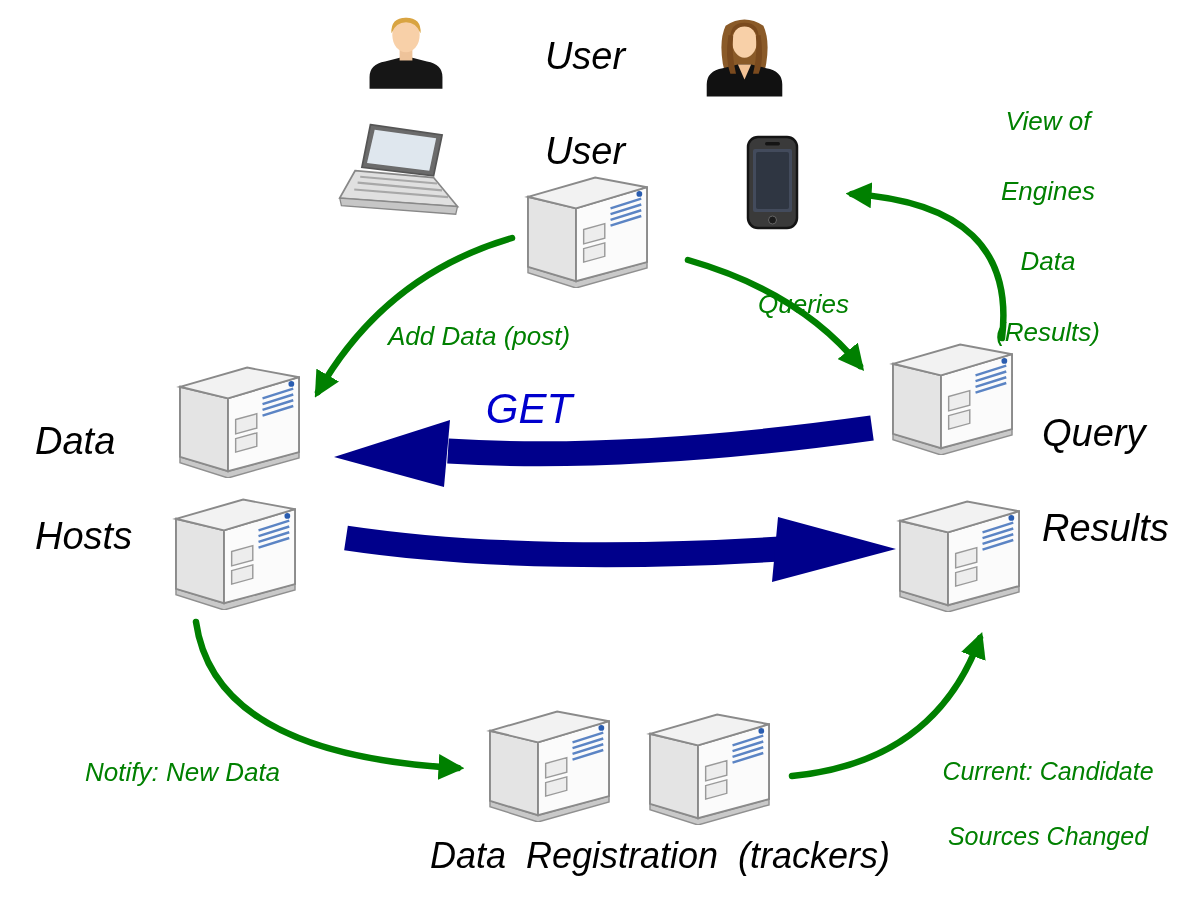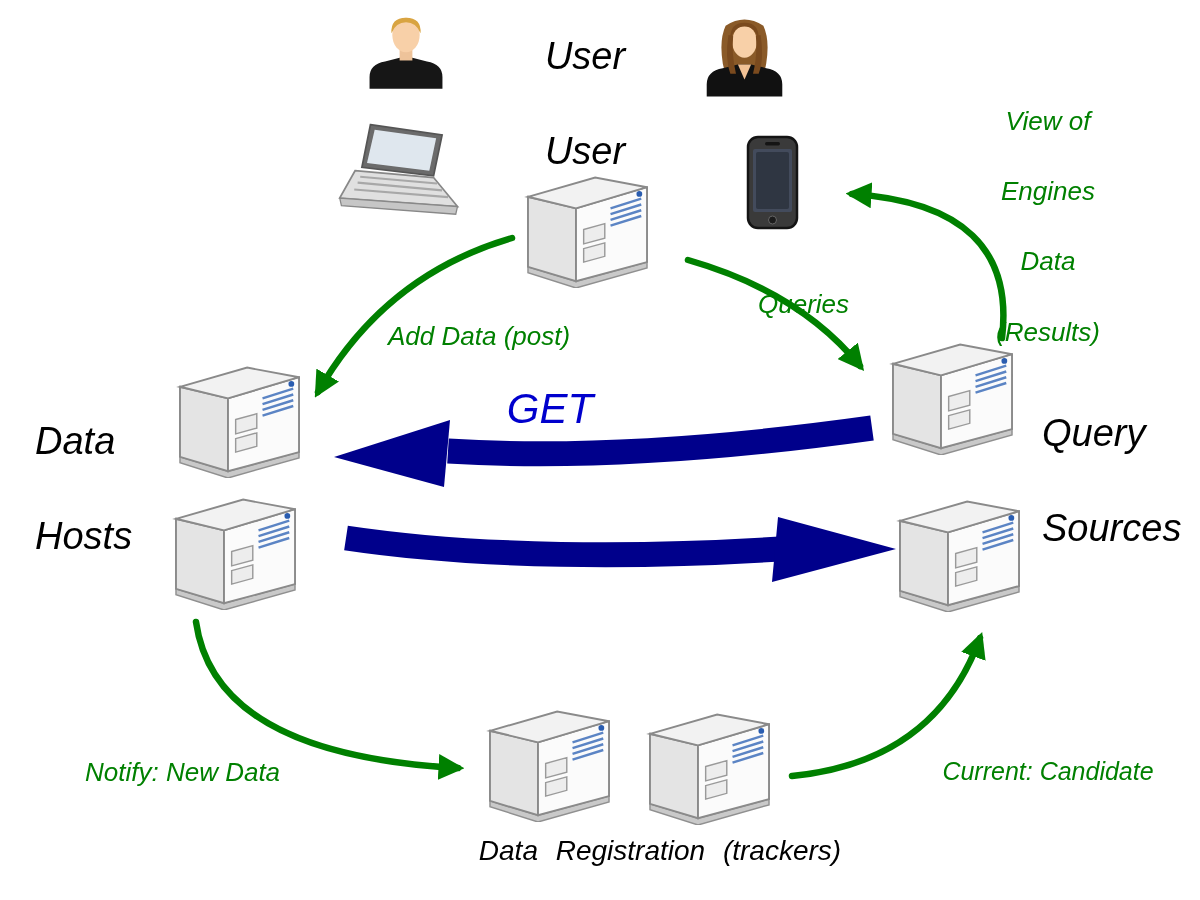--- a/index.html
+++ b/index.html
@@ -129,34 +129,34 @@
       <use href="#sym-server"></use>
     </svg>
 
   <div class="label big center" style="left:515px;top:33px;width:140px"><span>User</span><br>
     <span>User</span></div>
 
   <div class="label big" style="left:35px;top:418px"><span>Data</span><br>
     <span>Hosts</span></div>
 
   <div class="label big" style="left:1042px;top:410px"><span>Query</span><br>
-    <span>Sources</span></div>
+    <span>Results</span></div>
 
-  <div class="label center" style="left:410px;top:833px;width:500px;font-size:28px;word-spacing:10px">Data Registration (trackers)</div>
+  <div class="label center" style="left:410px;top:833px;width:500px;font-size:36px;word-spacing:10px">Data Registration (trackers)</div>
 
   <div class="label green center" style="left:962px;top:104px;width:172px;font-size:26px;line-height:1.35"><span>View of</span><br>
     <span>Engines</span><br>
     <span>Data</span><br>
     <span>(Results)</span></div>
 
   <div class="label green" style="left:758px;top:288px;font-size:26px">Queries</div>
 
   <div class="label green" style="left:388px;top:320px;font-size:26px">Add Data (post)</div>
 
-  <div class="label blue center" style="left:500px;top:383px;width:100px;font-size:42px">GET</div>
+  <div class="label blue center" style="left:479px;top:383px;width:100px;font-size:42px">GET</div>
 
 
   <div class="label green" style="left:85px;top:756px;font-size:26px">Notify: New Data</div>
 
   <div class="label green center" style="left:928px;top:755px;width:240px;font-size:25px;line-height:1.3"><span>Current: Candidate</span><br>
-    </div>
+    <span>Sources Changed</span></div>
 
 </div>
 
 </body></html>

